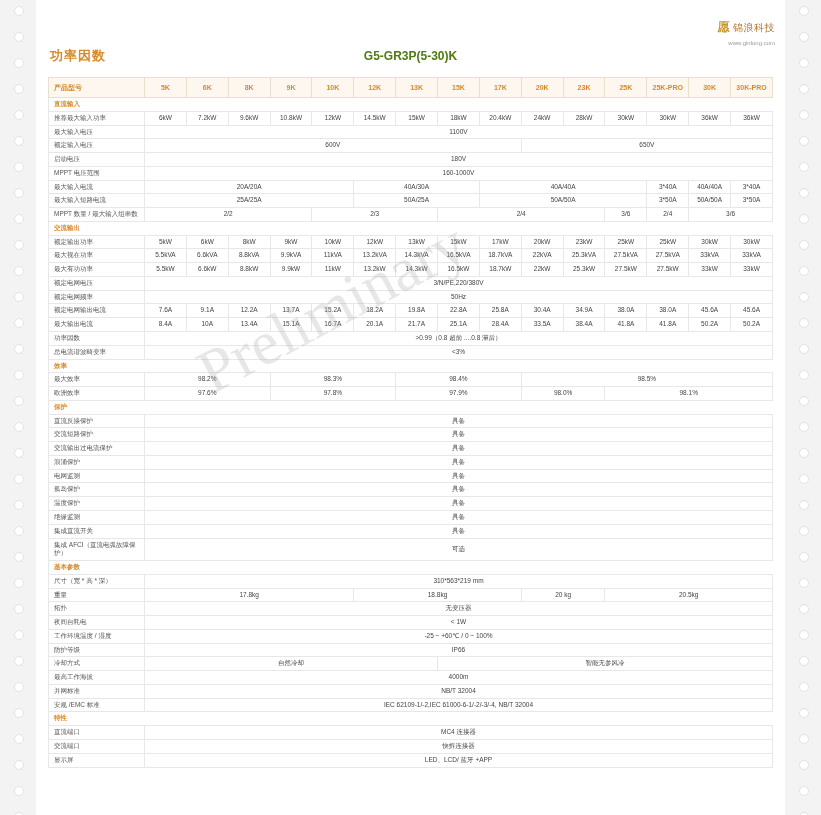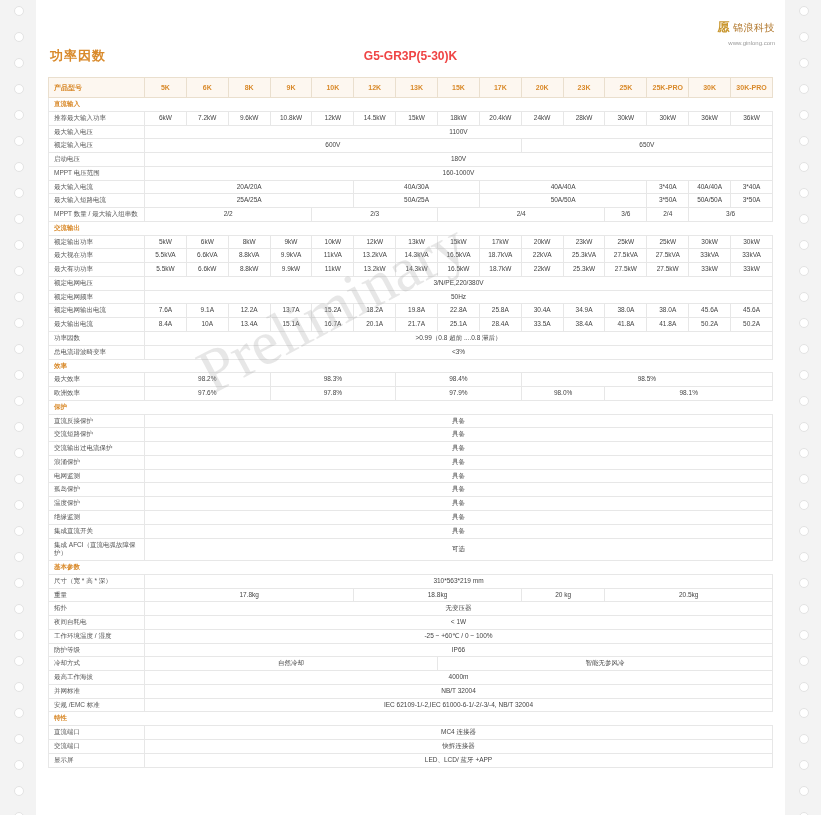--- a/index.html
+++ b/index.html
@@ -19,21 +19,21 @@
   .strip .hole{position:absolute;left:14px;width:8px;height:8px;border-radius:50%;background:#ffffff;border:1px solid #e3e3e3;}
   .sheet{position:absolute;left:36px;top:0;width:749px;height:815px;background:#fff;margin-top:15px;}
 
   
   .hdr{position:relative;height:62px;}
   .logo{position:absolute;right:10px;top:4px;text-align:right;}
   .logo .brand{font-size:10px;color:#b0762a;letter-spacing:.5px;}
   .logo .brand .mark{color:#c9972f;font-weight:bold;font-size:12px;margin-right:3px;}
   .logo .url{font-size:6px;color:#9a9a9a;margin-top:4px;}
   .title{position:absolute;left:14px;top:32px;font-size:13px;color:#d98a2b;font-weight:bold;letter-spacing:1px;}
-  .model{position:absolute;left:0;right:0;top:34px;text-align:center;font-size:12px;color:#ef4444;font-weight:bold;}
+  .model{position:absolute;left:0;right:0;top:34px;text-align:center;font-size:12px;color:#4d7c0f;font-weight:bold;}
 
   table{border-collapse:collapse;width:725px;margin-left:12px;table-layout:fixed;}
   td{border:1px solid #e7e7e7;padding:2px 3px;font-size:6.5px;line-height:1.35;vertical-align:middle;text-align:center;color:#444;}
   td.lbl{text-align:left;padding-left:5px;color:#555;width:96px;}
   tr.head td{background:#fdf7f0;color:#d98a2b;font-weight:bold;font-size:7px;border-color:#eadfce;height:15px;}
   tr.head td.lbl{color:#d98a2b;}
   tr.sec td{background:#ffffff;color:#d98a2b;font-weight:bold;text-align:left;padding-left:5px;border-left-color:#e7e7e7;}
   tr.sec td:first-child{border-right:none;}
   .rowh{height:13px;}
 

